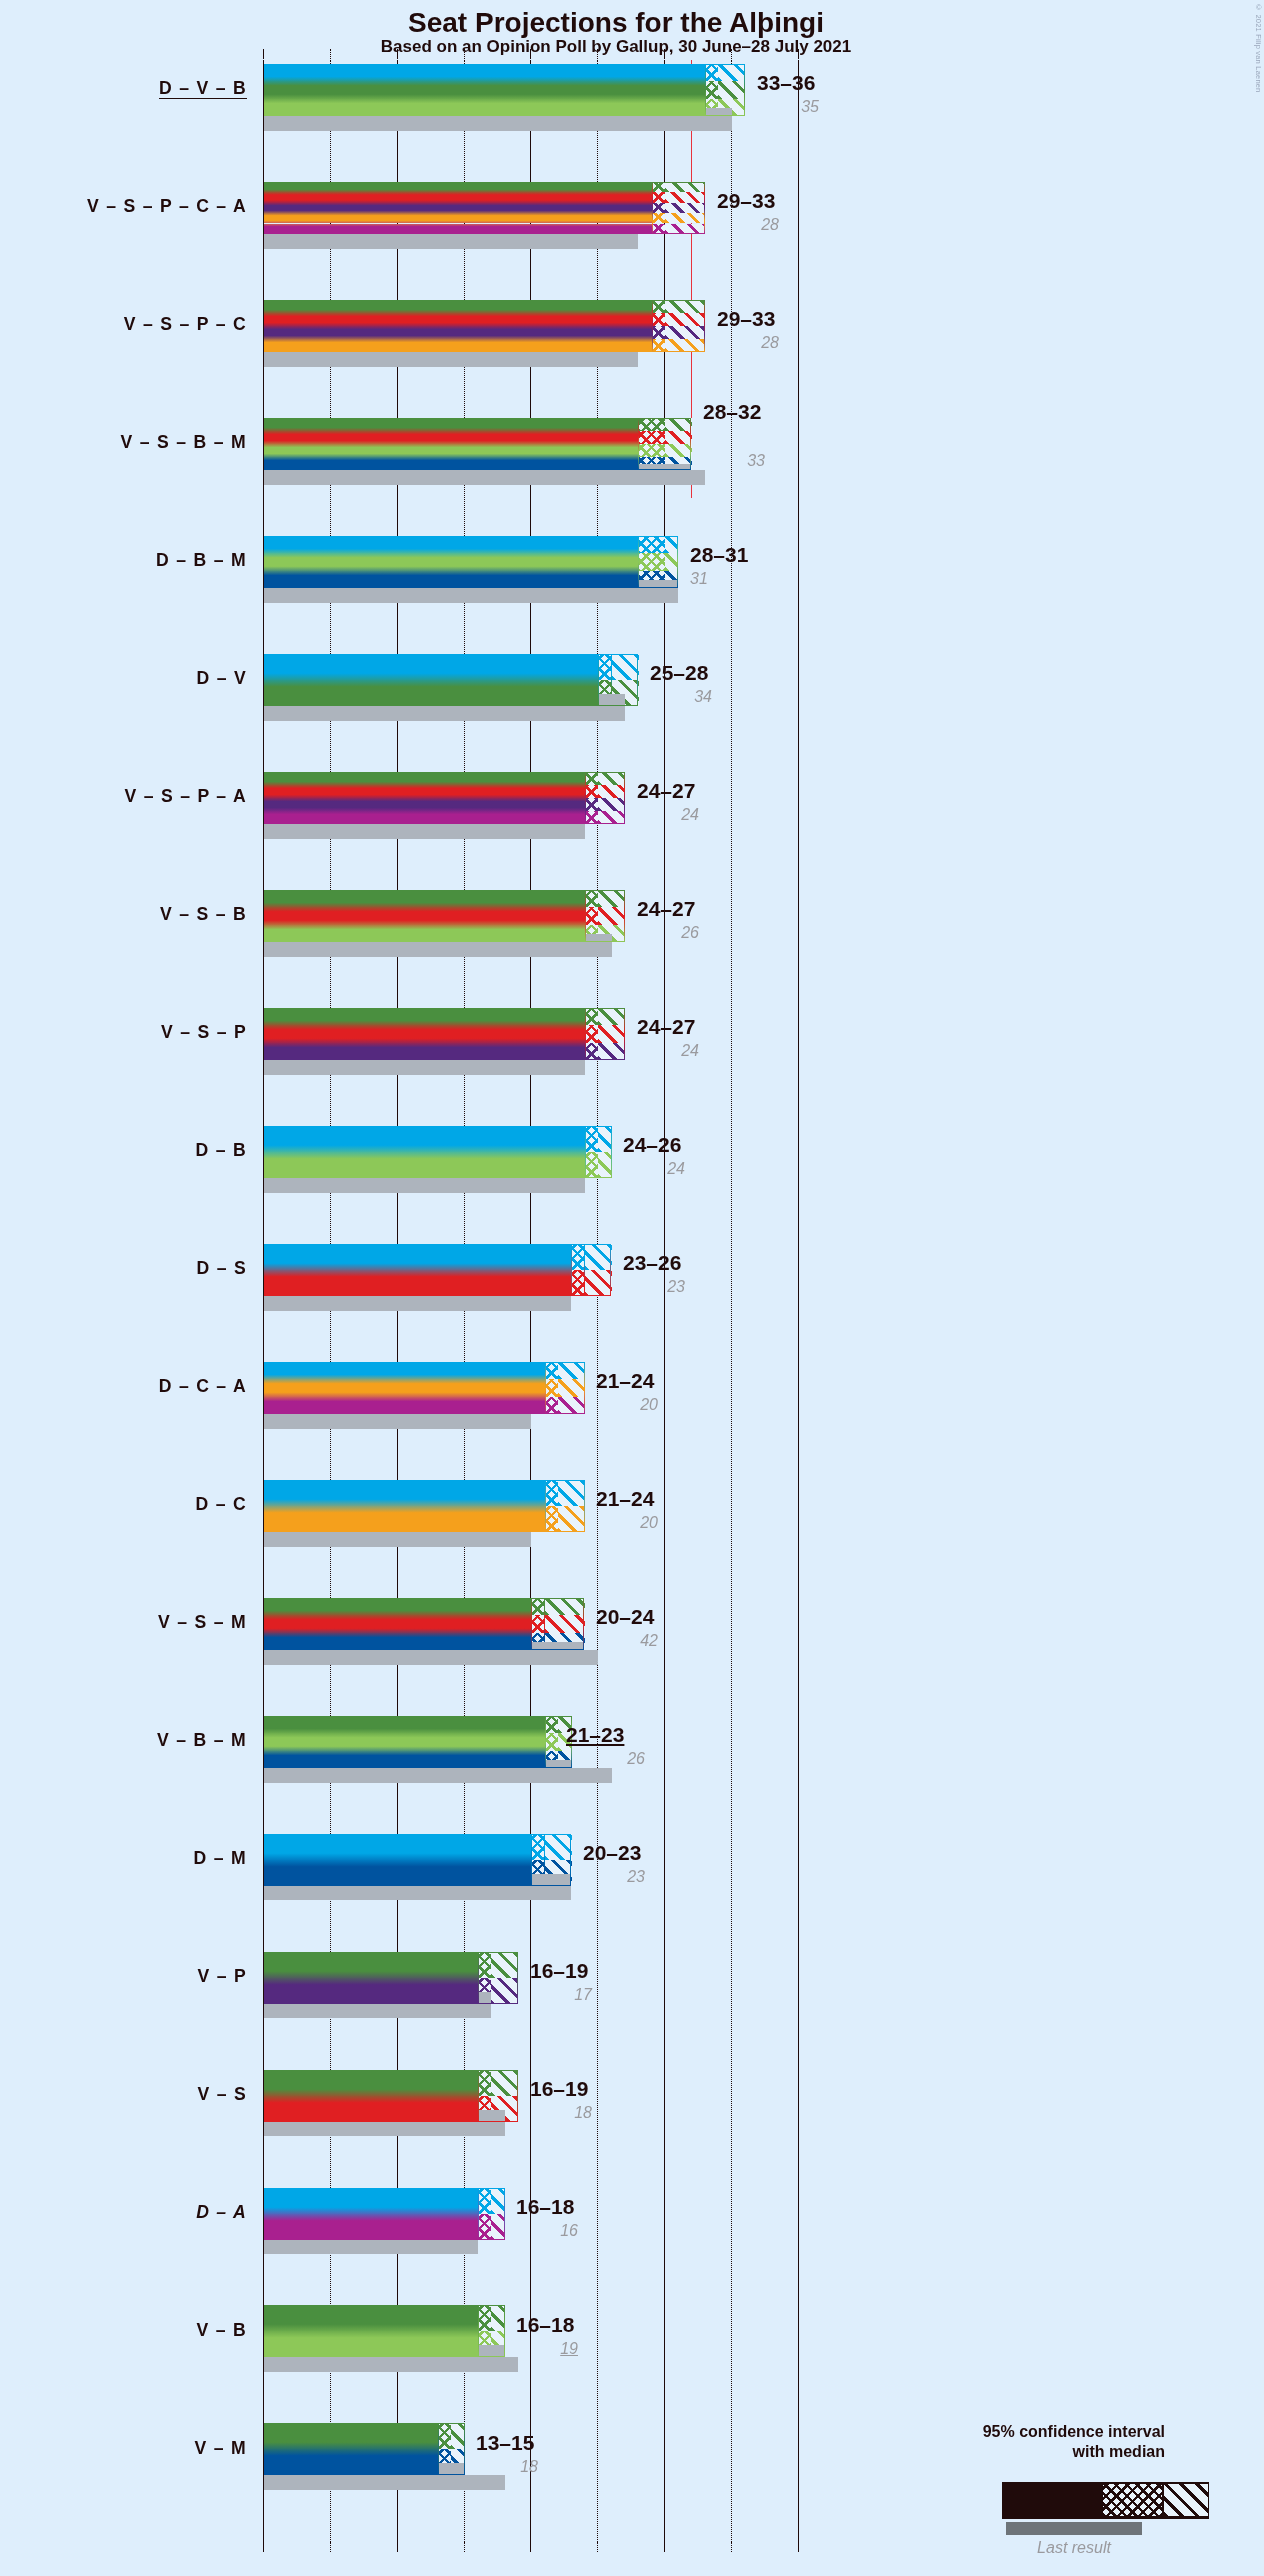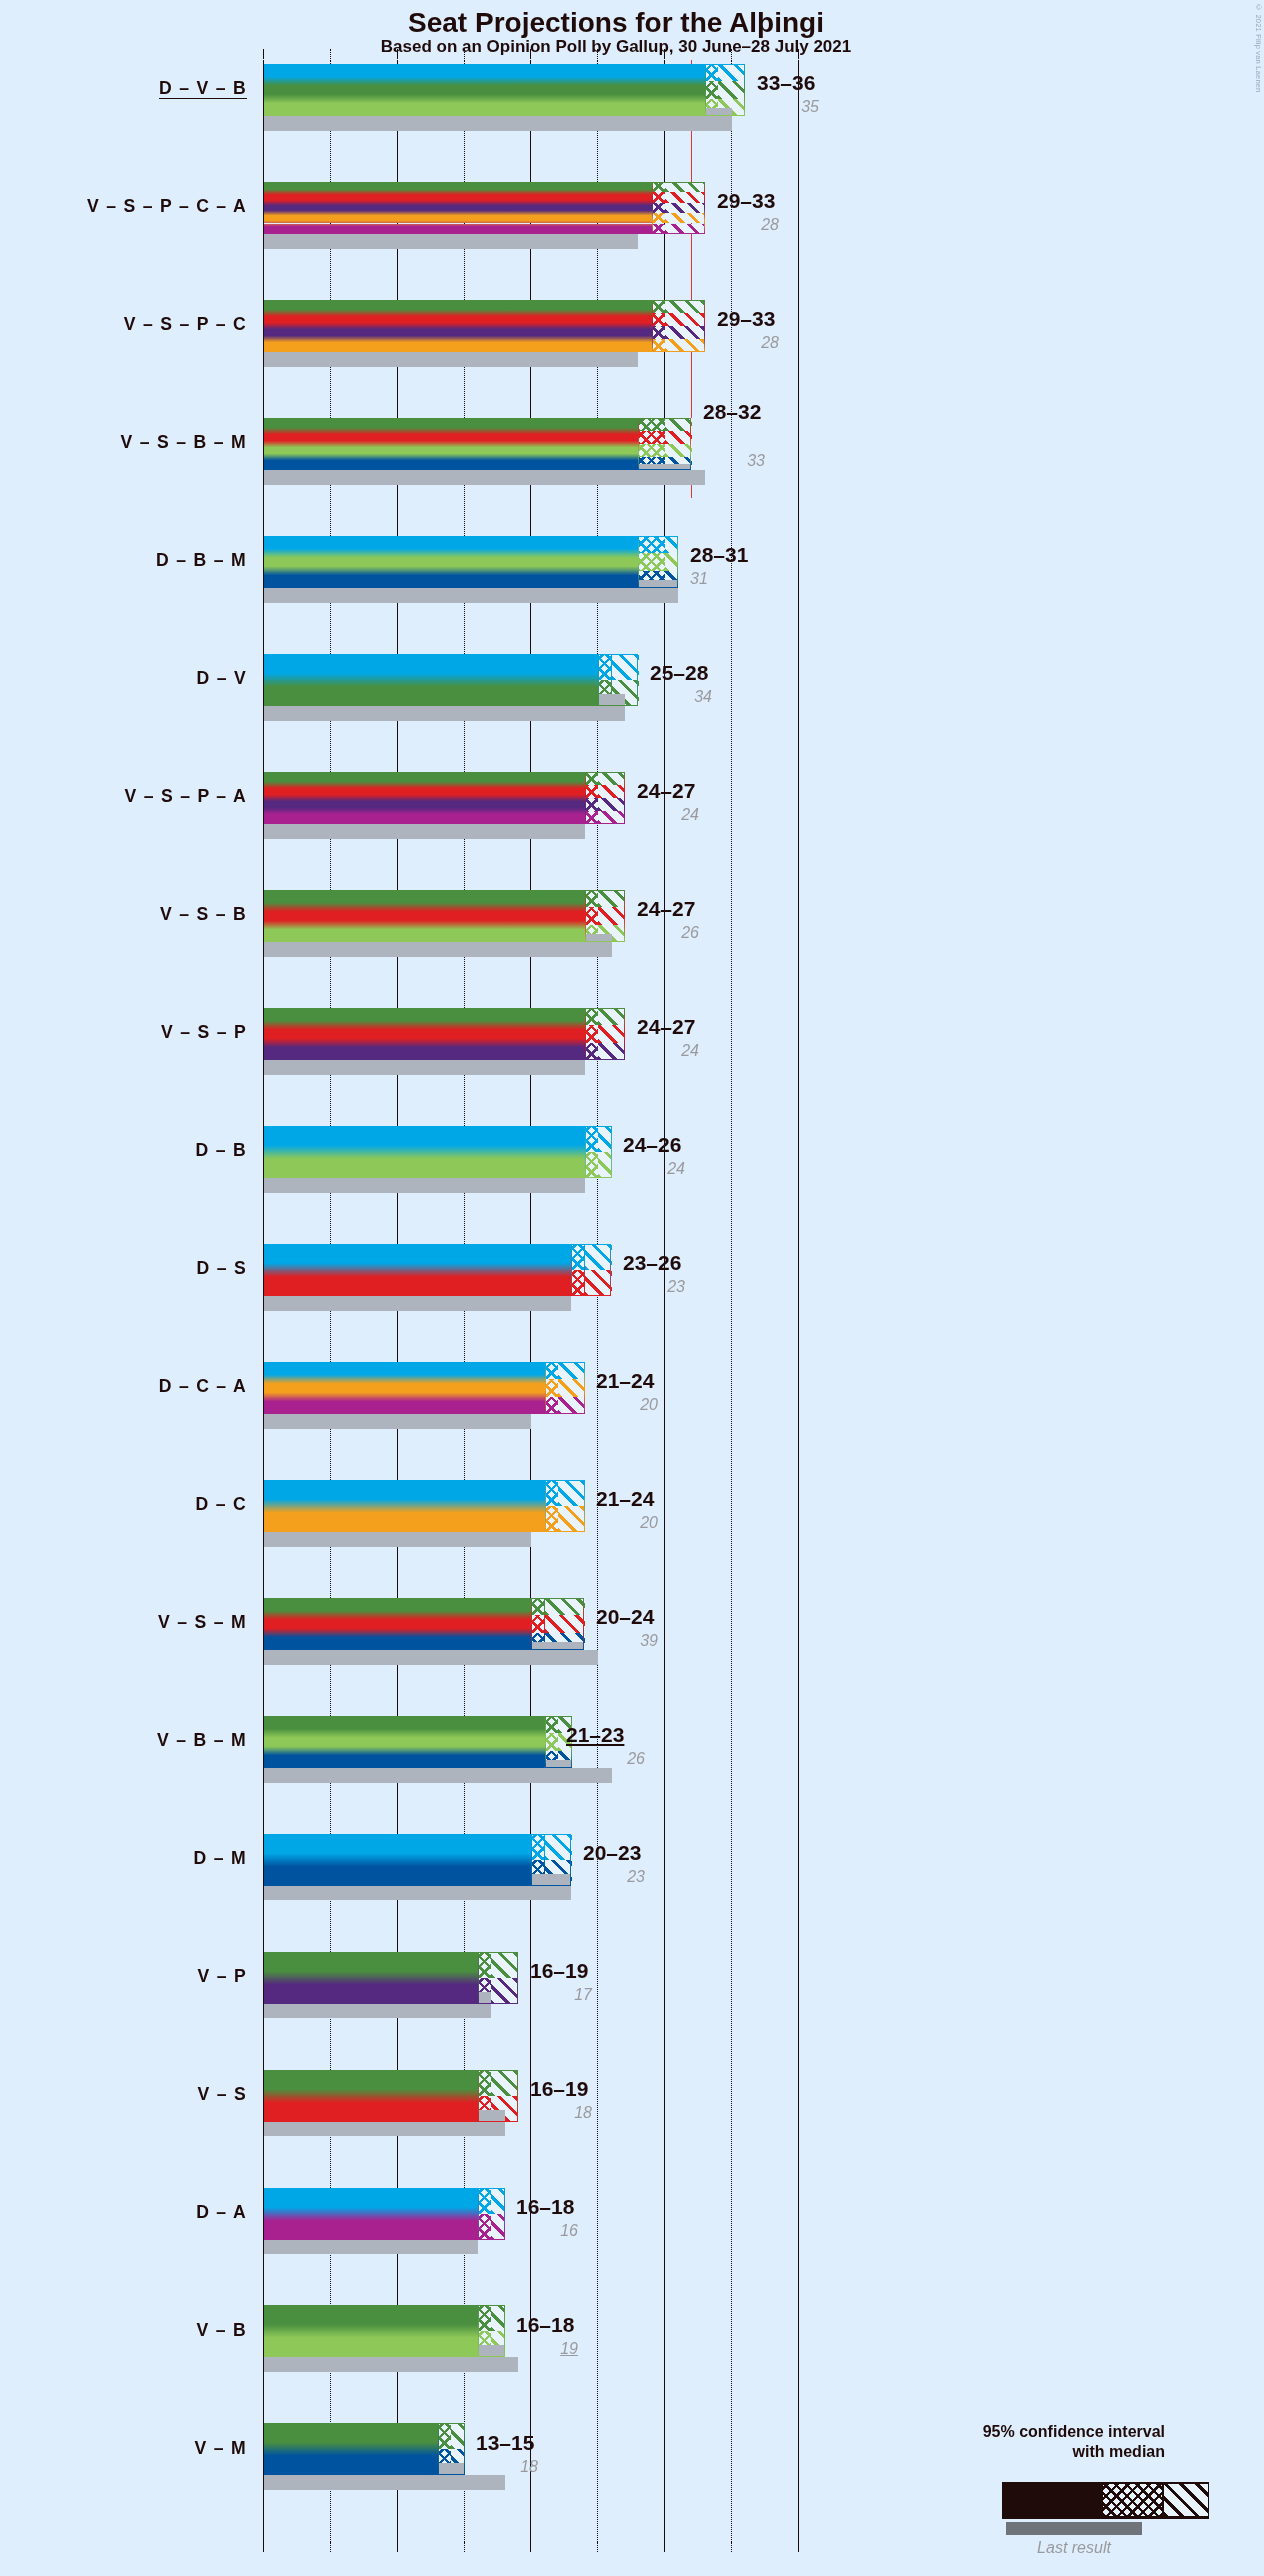--- a/index.html
+++ b/index.html
@@ -384,21 +384,21 @@
           <div class="seg" style="top: 17.3px; height: 17.3px; width: 321px; background: linear-gradient(rgb(74, 143, 63) -28%, rgb(224, 31, 34) 26%, rgb(224, 31, 34) 74%, rgb(0, 83, 159) 128%);"></div>
           <div class="hatch-med" style="left: 267px; top: 17.3px; width: 13.4px; height: 17.3px; background: repeating-linear-gradient(45deg, rgb(224, 31, 34) 0px, rgb(224, 31, 34) 2.5px, transparent 2.5px, transparent 7.5px), repeating-linear-gradient(-45deg, rgb(224, 31, 34) 0px, rgb(224, 31, 34) 2.5px, transparent 2.5px, transparent 7.5px) rgb(233, 243, 251);"></div>
           <div class="hatch-ci" style="left: 281px; top: 17.3px; width: 40px; height: 17.3px; background: repeating-linear-gradient(45deg, rgb(224, 31, 34) 0px, rgb(224, 31, 34) 3.4px, transparent 3.4px, transparent 11px) rgb(233, 243, 251);"></div>
           <div class="seg" style="top: 35px; height: 17.3px; width: 321px; background: linear-gradient(rgb(224, 31, 34) -28%, rgb(0, 83, 159) 26%, rgb(0, 83, 159) 74%, rgb(0, 83, 159) 128%);"></div>
           <div class="hatch-med" style="left: 267px; top: 35px; width: 13.4px; height: 17.3px; background: repeating-linear-gradient(45deg, rgb(0, 83, 159) 0px, rgb(0, 83, 159) 2.5px, transparent 2.5px, transparent 7.5px), repeating-linear-gradient(-45deg, rgb(0, 83, 159) 0px, rgb(0, 83, 159) 2.5px, transparent 2.5px, transparent 7.5px) rgb(233, 243, 251);"></div>
           <div class="hatch-ci" style="left: 281px; top: 35px; width: 40px; height: 17.3px; background: repeating-linear-gradient(45deg, rgb(0, 83, 159) 0px, rgb(0, 83, 159) 3.4px, transparent 3.4px, transparent 11px) rgb(233, 243, 251);"></div>
           <div style="position: absolute; left: 267px; top: 44px; height: 7.8px; width: 53px; background: rgb(173, 180, 189); z-index: 0;"></div>
           <div class="barborder" style="left: 267px; width: 53px; height: 52px; border-width: 1.7px; border-style: solid; border-color: transparent; border-image: linear-gradient(rgb(74, 143, 63), rgb(224, 31, 34), rgb(0, 83, 159)) 1 / 1 / 0 stretch;"></div>
         </div>
         <div class="valrange" style="left: 596px; top: 1605px;">20–24</div>
-        <div class="vallast" style="left: 596px; top: 1632px; width: 62px; text-align: right;">39</div>
+        <div class="vallast" style="left: 596px; top: 1632px; width: 62px; text-align: right;">42</div>
       </div>
       <div class="row" style="top: 0px;">
         <div class="rowlabel" style="left: 0px; width: 247px; top: 1730px;">V – B – M</div>
         <div class="lastres" style="left: 264px; top: 1768px; width: 348px; height: 15px;"></div>
         <div class="bars" style="left: 264px; top: 1716px; width: 307px; height: 52px;">
           <div class="seg" style="top: 0px; height: 17.3px; width: 307px; background: linear-gradient(rgb(74, 143, 63) -28%, rgb(74, 143, 63) 26%, rgb(74, 143, 63) 74%, rgb(141, 200, 88) 128%);"></div>
           <div class="hatch-med" style="left: 281px; top: 0px; width: 13.4px; height: 17.3px; background: repeating-linear-gradient(45deg, rgb(74, 143, 63) 0px, rgb(74, 143, 63) 2.5px, transparent 2.5px, transparent 7.5px), repeating-linear-gradient(-45deg, rgb(74, 143, 63) 0px, rgb(74, 143, 63) 2.5px, transparent 2.5px, transparent 7.5px) rgb(233, 243, 251);"></div>
           <div class="hatch-ci" style="left: 294px; top: 0px; width: 13.4px; height: 17.3px; background: repeating-linear-gradient(45deg, rgb(74, 143, 63) 0px, rgb(74, 143, 63) 3.4px, transparent 3.4px, transparent 11px) rgb(233, 243, 251);"></div>
           <div class="seg" style="top: 17.3px; height: 17.3px; width: 307px; background: linear-gradient(rgb(74, 143, 63) -28%, rgb(141, 200, 88) 26%, rgb(141, 200, 88) 74%, rgb(0, 83, 159) 128%);"></div>
           <div class="hatch-med" style="left: 281px; top: 17.3px; width: 13.4px; height: 17.3px; background: repeating-linear-gradient(45deg, rgb(141, 200, 88) 0px, rgb(141, 200, 88) 2.5px, transparent 2.5px, transparent 7.5px), repeating-linear-gradient(-45deg, rgb(141, 200, 88) 0px, rgb(141, 200, 88) 2.5px, transparent 2.5px, transparent 7.5px) rgb(233, 243, 251);"></div>
@@ -454,21 +454,21 @@
           <div class="seg" style="top: 26px; height: 26px; width: 254px; background: linear-gradient(rgb(74, 143, 63) -28%, rgb(224, 31, 34) 26%, rgb(224, 31, 34) 74%, rgb(224, 31, 34) 128%);"></div>
           <div class="hatch-med" style="left: 214px; top: 26px; width: 13.4px; height: 26px; background: repeating-linear-gradient(45deg, rgb(224, 31, 34) 0px, rgb(224, 31, 34) 2.5px, transparent 2.5px, transparent 7.5px), repeating-linear-gradient(-45deg, rgb(224, 31, 34) 0px, rgb(224, 31, 34) 2.5px, transparent 2.5px, transparent 7.5px) rgb(233, 243, 251);"></div>
           <div class="hatch-ci" style="left: 227px; top: 26px; width: 27px; height: 26px; background: repeating-linear-gradient(45deg, rgb(224, 31, 34) 0px, rgb(224, 31, 34) 3.4px, transparent 3.4px, transparent 11px) rgb(233, 243, 251);"></div>
           <div style="position: absolute; left: 214px; top: 40px; height: 11.7px; width: 27px; background: rgb(173, 180, 189); z-index: 0;"></div>
           <div class="barborder" style="left: 214px; width: 40px; height: 52px; border-width: 1.7px; border-style: solid; border-color: transparent; border-image: linear-gradient(rgb(74, 143, 63), rgb(224, 31, 34)) 1 / 1 / 0 stretch;"></div>
         </div>
         <div class="valrange" style="left: 530px; top: 2077px;">16–19</div>
         <div class="vallast" style="left: 530px; top: 2104px; width: 62px; text-align: right;">18</div>
       </div>
       <div class="row" style="top: 0px;">
-        <div class="rowlabel" style="left: 0px; width: 247px; top: 2202px;">D – A</div>
+        <div class="rowlabel" style="left: 0px; width: 247px; top: 2202px; font-style: italic;">D – A</div>
         <div class="lastres" style="left: 264px; top: 2239px; width: 214px; height: 15px;"></div>
         <div class="bars" style="left: 264px; top: 2188px; width: 241px; height: 52px;">
           <div class="seg" style="top: 0px; height: 26px; width: 241px; background: linear-gradient(rgb(0, 167, 231) -28%, rgb(0, 167, 231) 26%, rgb(0, 167, 231) 74%, rgb(169, 32, 143) 128%);"></div>
           <div class="hatch-med" style="left: 214px; top: 0px; width: 13.4px; height: 26px; background: repeating-linear-gradient(45deg, rgb(0, 167, 231) 0px, rgb(0, 167, 231) 2.5px, transparent 2.5px, transparent 7.5px), repeating-linear-gradient(-45deg, rgb(0, 167, 231) 0px, rgb(0, 167, 231) 2.5px, transparent 2.5px, transparent 7.5px) rgb(233, 243, 251);"></div>
           <div class="hatch-ci" style="left: 227px; top: 0px; width: 13.4px; height: 26px; background: repeating-linear-gradient(45deg, rgb(0, 167, 231) 0px, rgb(0, 167, 231) 3.4px, transparent 3.4px, transparent 11px) rgb(233, 243, 251);"></div>
           <div class="seg" style="top: 26px; height: 26px; width: 241px; background: linear-gradient(rgb(0, 167, 231) -28%, rgb(169, 32, 143) 26%, rgb(169, 32, 143) 74%, rgb(169, 32, 143) 128%);"></div>
           <div class="hatch-med" style="left: 214px; top: 26px; width: 13.4px; height: 26px; background: repeating-linear-gradient(45deg, rgb(169, 32, 143) 0px, rgb(169, 32, 143) 2.5px, transparent 2.5px, transparent 7.5px), repeating-linear-gradient(-45deg, rgb(169, 32, 143) 0px, rgb(169, 32, 143) 2.5px, transparent 2.5px, transparent 7.5px) rgb(233, 243, 251);"></div>
           <div class="hatch-ci" style="left: 227px; top: 26px; width: 13.4px; height: 26px; background: repeating-linear-gradient(45deg, rgb(169, 32, 143) 0px, rgb(169, 32, 143) 3.4px, transparent 3.4px, transparent 11px) rgb(233, 243, 251);"></div>
           <div class="barborder" style="left: 214px; width: 27px; height: 52px; border-width: 1.7px; border-style: solid; border-color: transparent; border-image: linear-gradient(rgb(0, 167, 231), rgb(169, 32, 143)) 1 / 1 / 0 stretch;"></div>
         </div>

